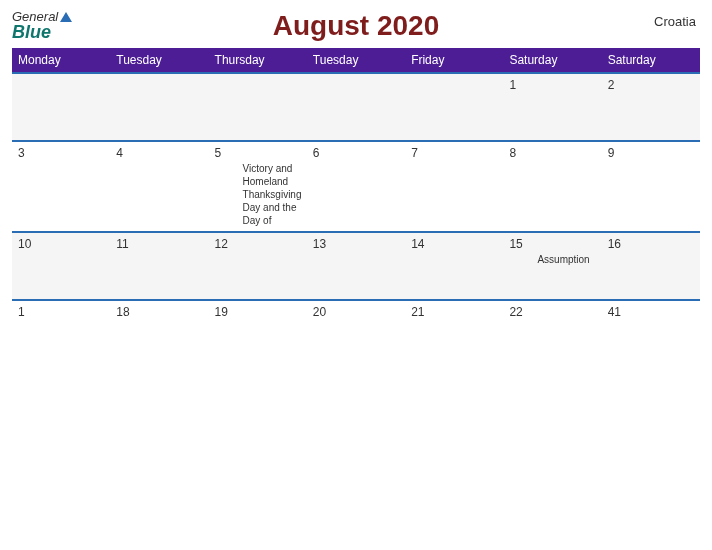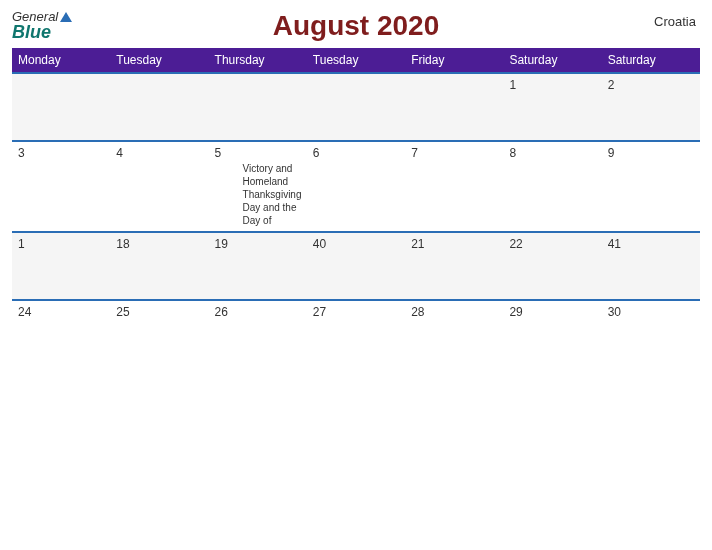--- a/index.html
+++ b/index.html
@@ -178,59 +178,60 @@
           </td>
           <td>
             <span class="day-number">8</span>
           </td>
           <td>
             <span class="day-number">9</span>
           </td>
         </tr>
         <tr>
           <td>
+            <span class="day-number">10</span>
+          </td>
+          <td>
+            <span class="day-number">11</span>
+          </td>
+          <td>
+            <span class="day-number">12</span>
+          </td>
+          <td>
+            <span class="day-number">13</span>
+          </td>
+          <td>
+            <span class="day-number">14</span>
+          </td>
+          <td>
+            <span class="day-number">15</span>
+            <span class="event-text">Assumption</span>
+          </td>
+          <td>
+            <span class="day-number">16</span>
+          </td>
+        </tr>
+        <tr>
+          <td>
             <span class="day-number">1</span>
           </td>
           <td>
             <span class="day-number">18</span>
           </td>
           <td>
             <span class="day-number">19</span>
           </td>
           <td>
-            <span class="day-number">40</span>
+            <span class="day-number">20</span>
           </td>
           <td>
             <span class="day-number">21</span>
           </td>
           <td>
             <span class="day-number">22</span>
           </td>
           <td>
             <span class="day-number">41</span>
-          </td>
-        </tr>
-        <tr>
-          <td>
-            <span class="day-number">24</span>
-          </td>
-          <td>
-            <span class="day-number">25</span>
-          </td>
-          <td>
-            <span class="day-number">26</span>
-          </td>
-          <td>
-            <span class="day-number">27</span>
-          </td>
-          <td>
-            <span class="day-number">28</span>
-          </td>
-          <td>
-            <span class="day-number">29</span>
-          </td>
-          <td>
-            <span class="day-number">30</span>
           </td>
         </tr>
       </tbody>
   </table>
 </div>
 
 </body></html>

